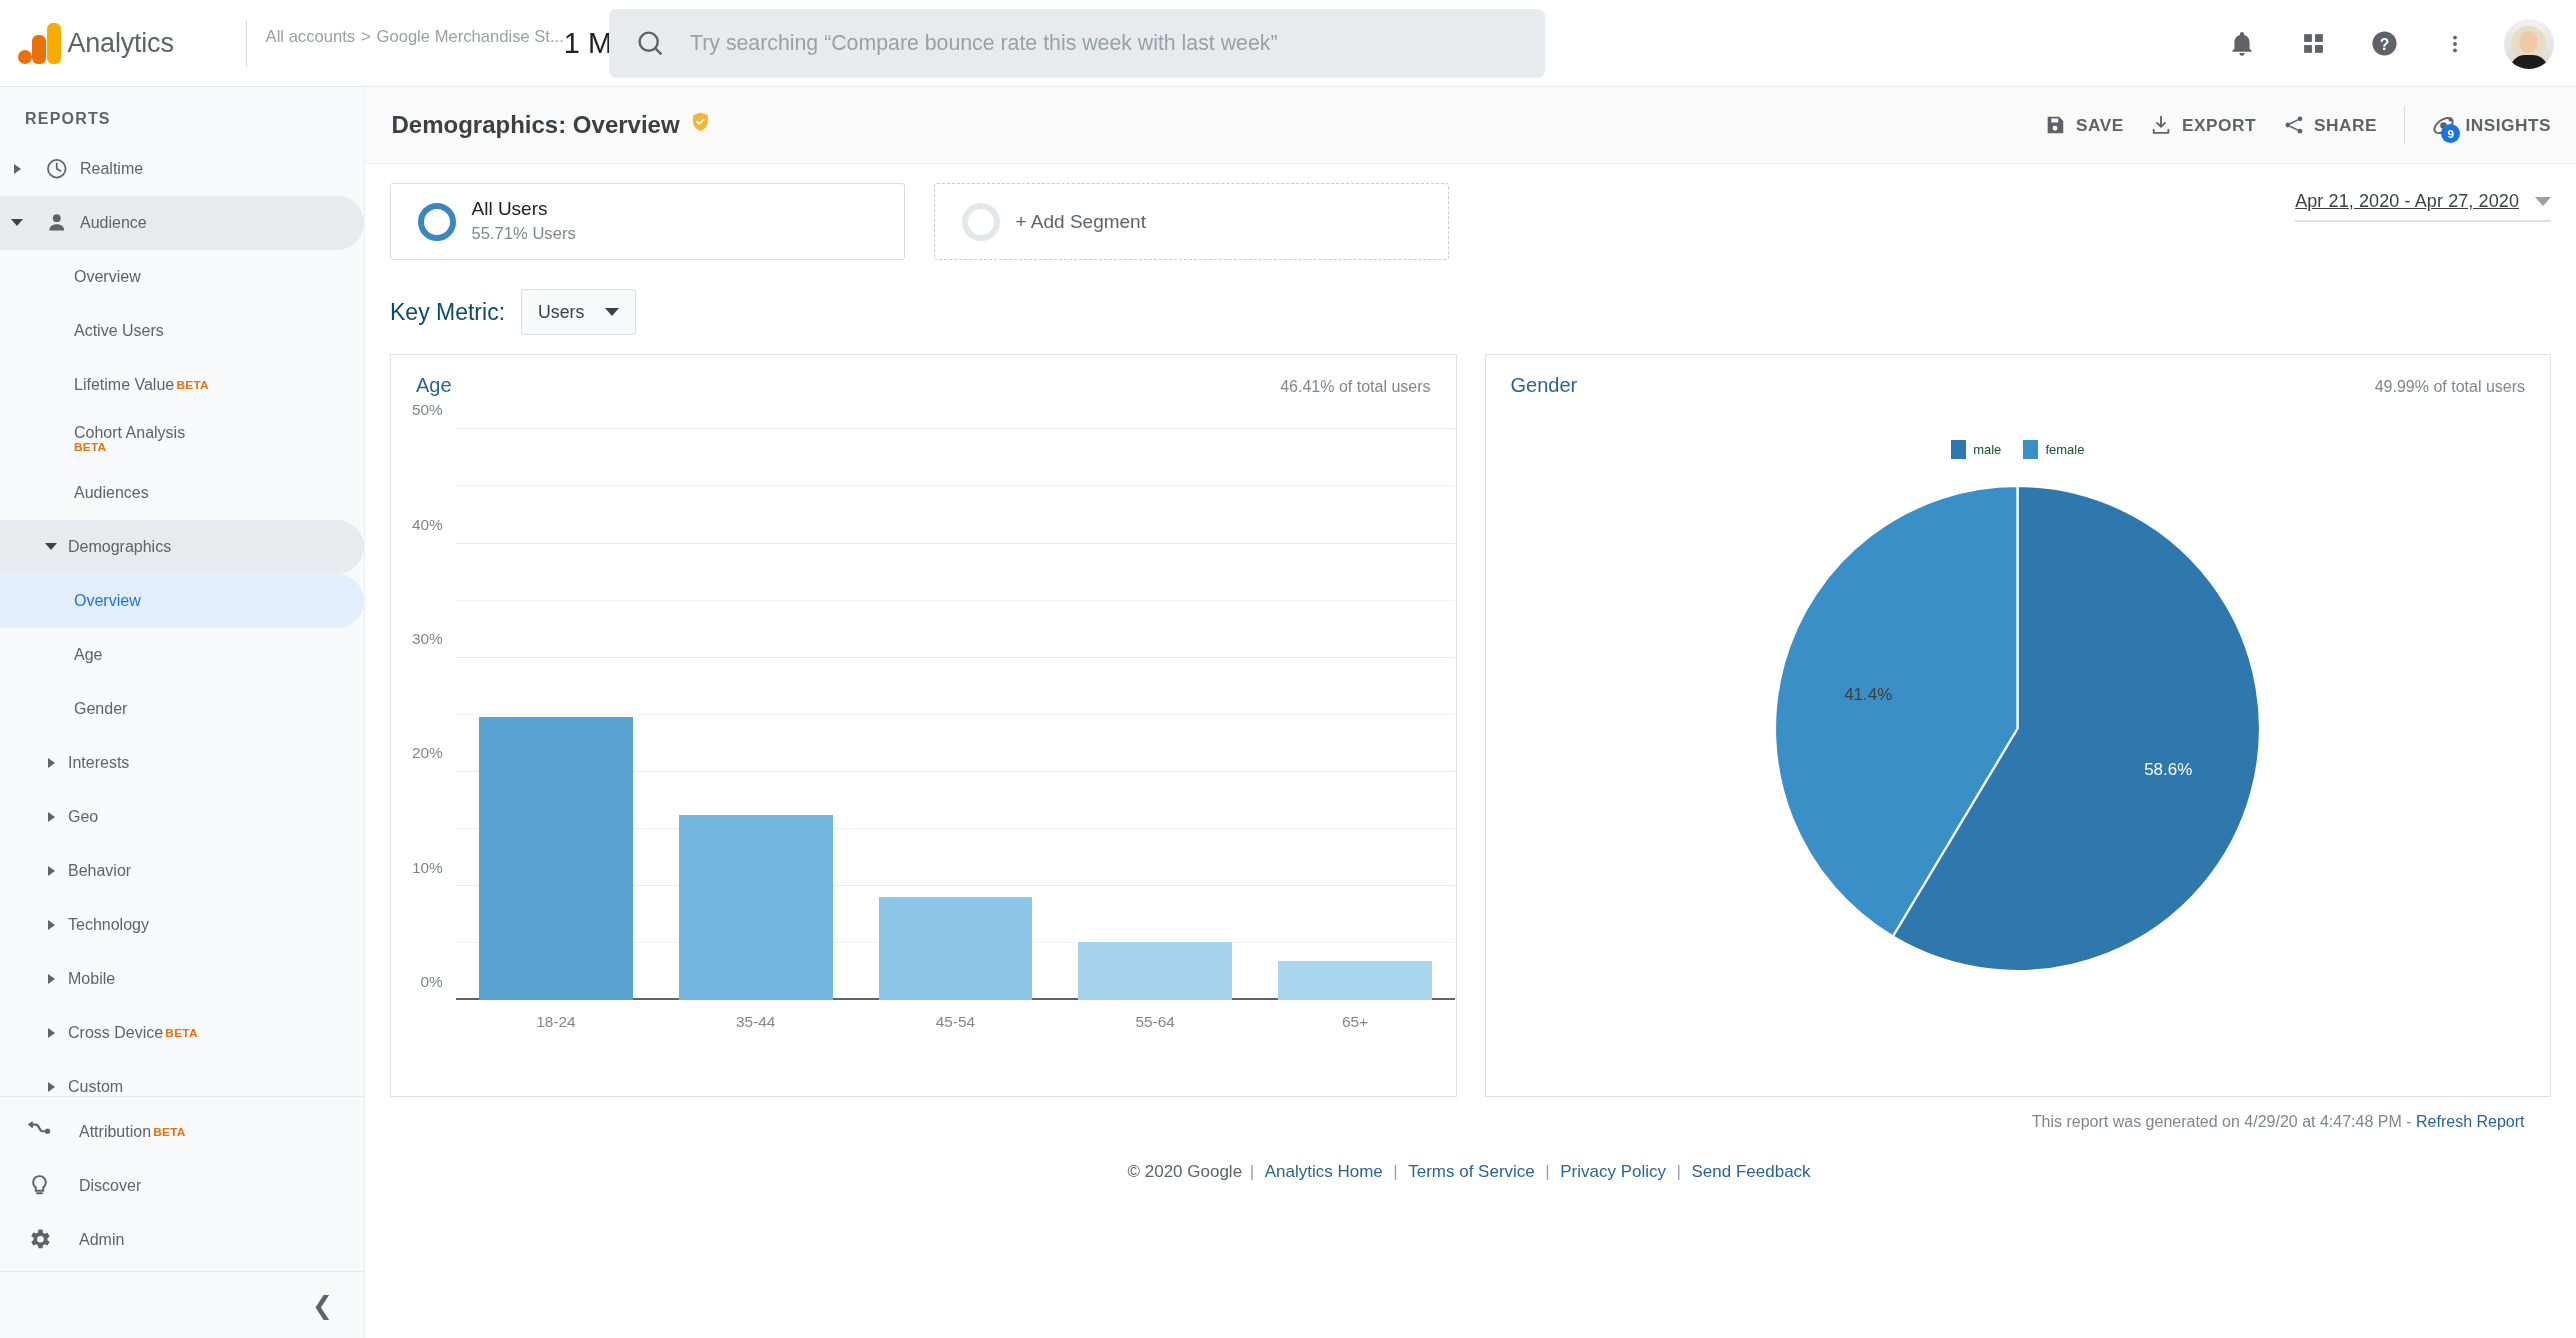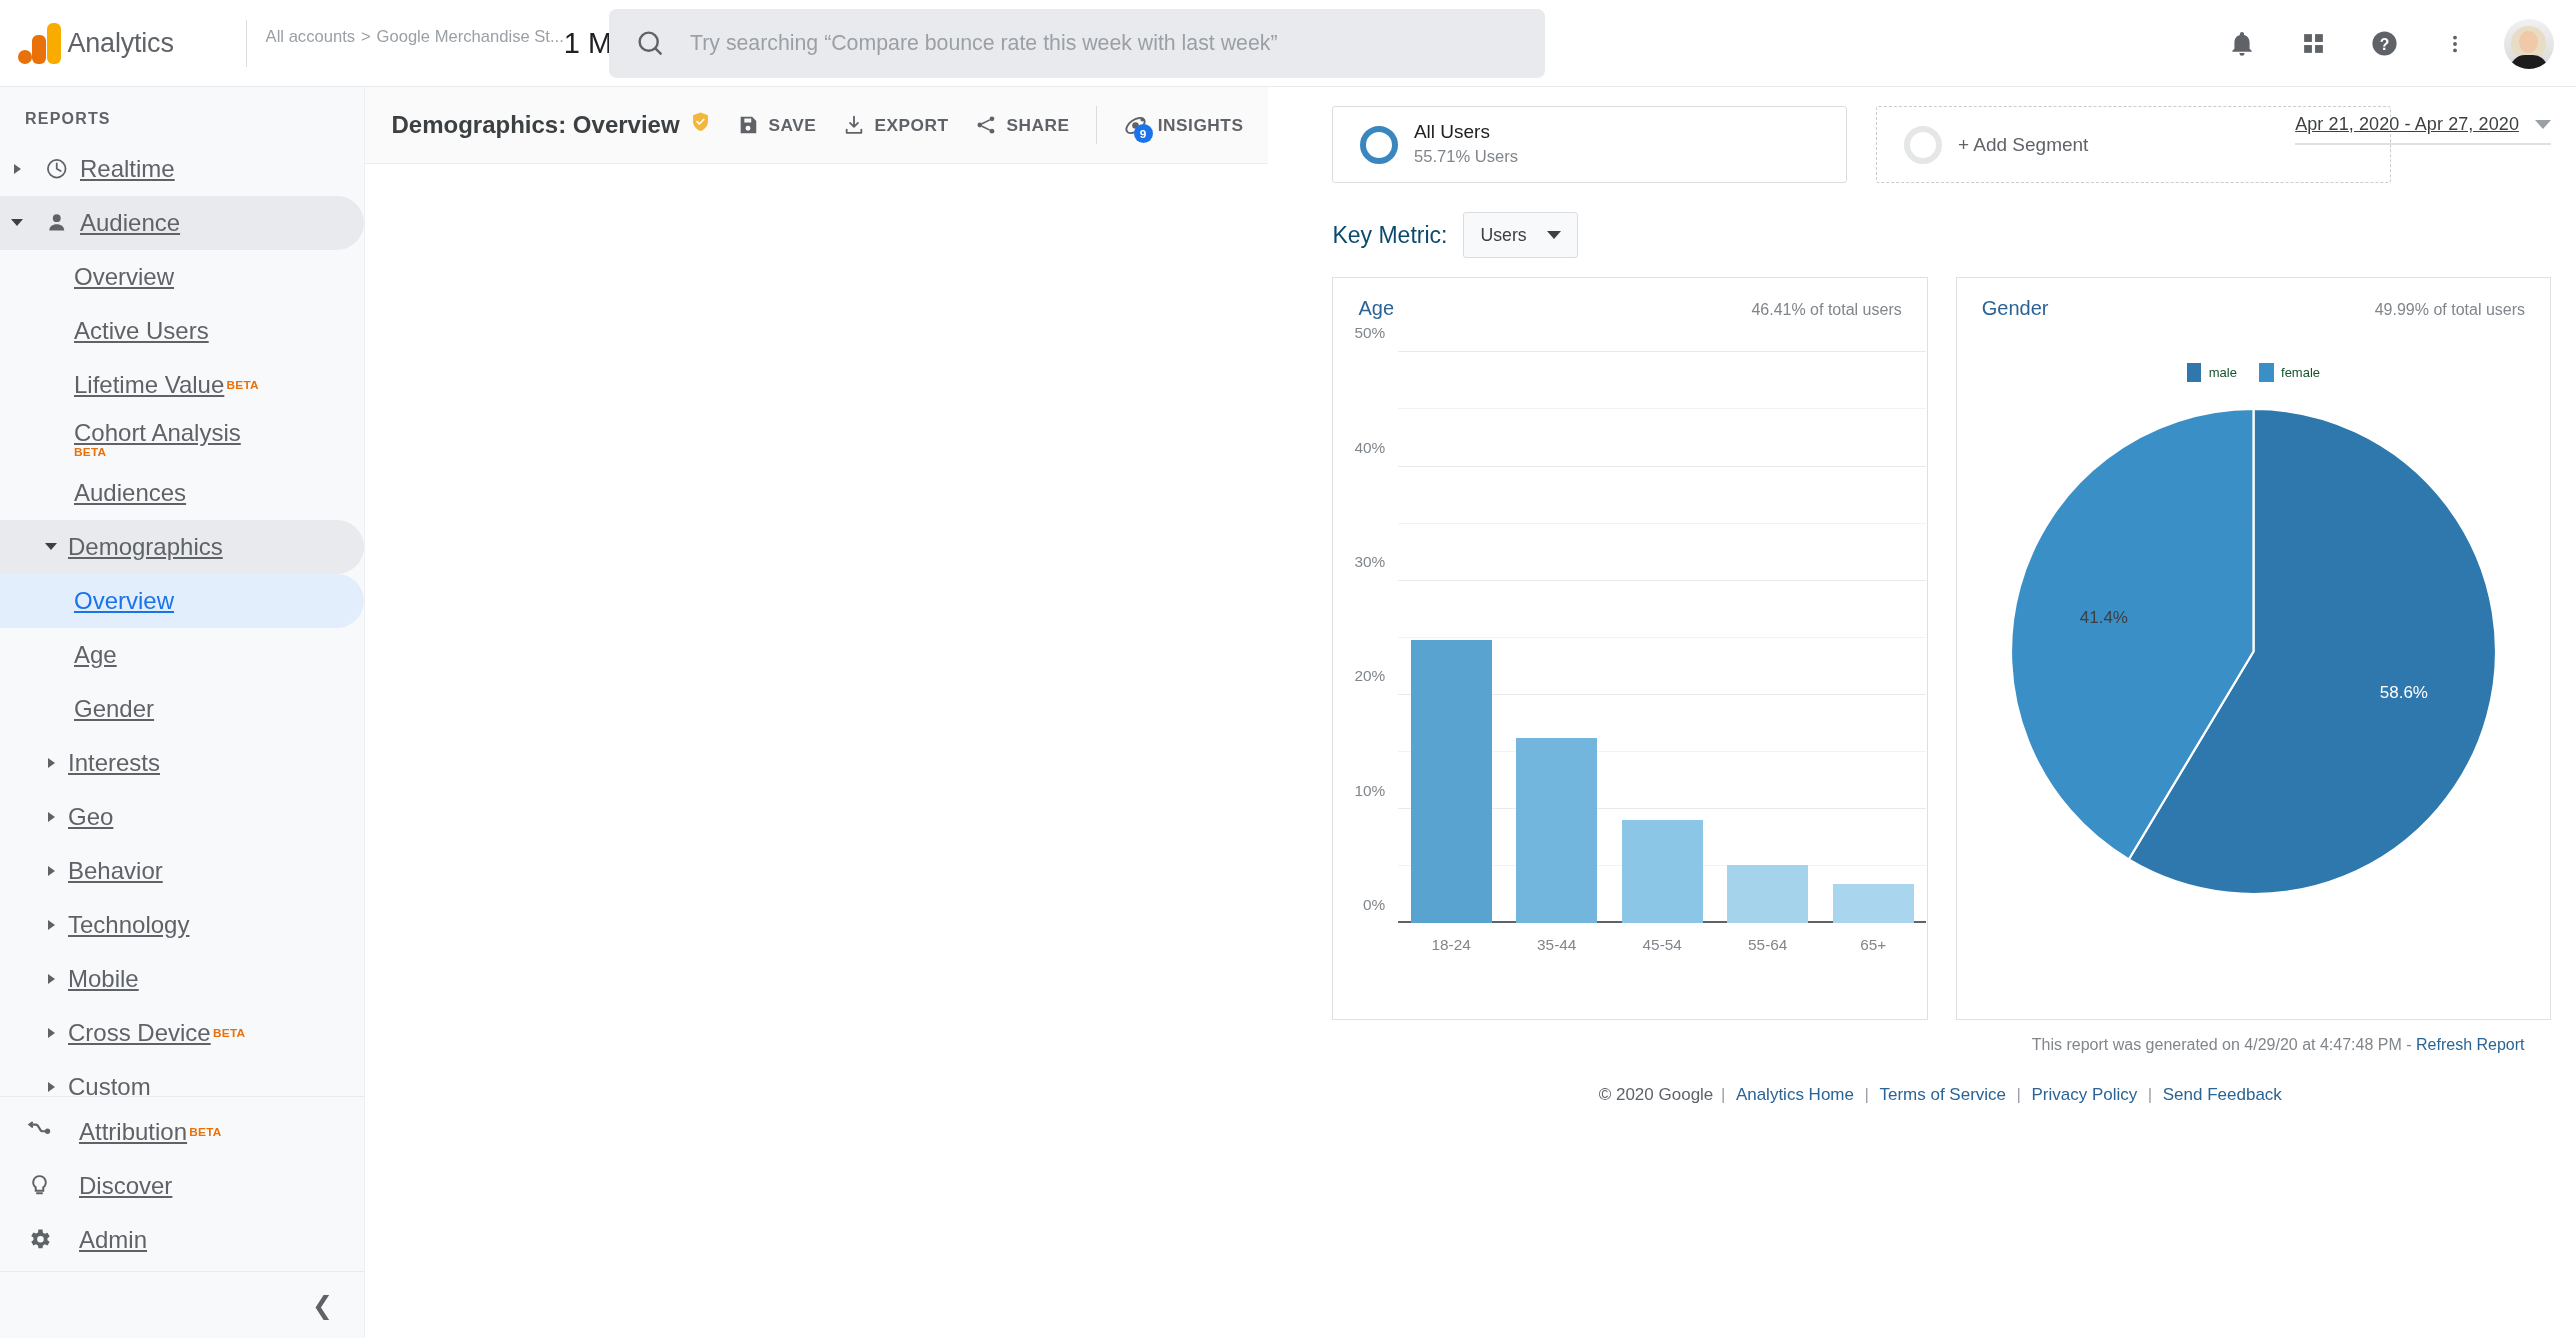--- a/index.html
+++ b/index.html
@@ -67,34 +67,34 @@
   .nav-row {
     height:54px; display:flex; align-items:center; cursor:pointer;
     border-radius:0 29px 29px 0; padding-right:14.7px; position:relative;
   }
   .nav-row.active-grey { background:#e8eaed; }
   .nav-row.active-blue { background:#e3eefd; }
   .nav-row .arrow { width:34px; display:flex; justify-content:center; align-items:center; flex:none; }
   .tri-r { width:0;height:0;border-top:5.9px solid transparent;border-bottom:5.9px solid transparent;border-left:7.4px solid #5f6368; }
   .tri-d { width:0;height:0;border-left:6.6px solid transparent;border-right:6.6px solid transparent;border-top:7.4px solid #3c4043; }
   .nav-row .nicon { width:46px; display:flex; justify-content:center; align-items:center; flex:none; }
-  .nav-row .ntext { font-size:24px; color:#5f6368; white-space:nowrap;text-decoration:underline; }
+  .nav-row .ntext { font-size:16px; color:#5f6368; white-space:nowrap; }
   .nav-row.active-blue .ntext { color:#1a73e8; }
   .beta { color:#e8710a; font-size:11.8px; font-weight:bold; vertical-align:super; margin-left:2.2px; letter-spacing:0.3px; }
   .beta.below { vertical-align:baseline; display:block; margin-left:0; line-height:11.8px; }
   .sub-l1 { padding-left:74px; }
   .sub-l2 { padding-left:34px; }
   .sub-l3 { padding-left:74px; }
 
   .side-bottom { border-top:0.7px solid #e8eaed; padding:7.4px 0 4.4px 0; }
   .side-foot { border-top:0.7px solid #e8eaed; height:68px; display:flex; align-items:center; justify-content:flex-end; padding-right:31px; }
   .chev-l { font-size:25px; color:#5f6368; cursor:pointer; line-height:1; }
 
   
-  .main { flex:1; min-width:0; background:#fff; display:flex; overflow:hidden;gap:39px; }
+  .main { flex:1; min-width:0; background:#fff; display:flex; flex-direction:column; overflow:hidden; }
   .page-head {
     height:77px; min-height:77px; display:flex; align-items:center; justify-content:space-between;
     padding:0 25px 0 26.5px; border-bottom:0.7px solid #eceff1; background:#fafafa;
   }
   .page-title { font-size:24px; font-weight:bold; color:#3c4043; display:flex; align-items:center; }
   .shield { margin-left:11.8px; }
   .head-actions { display:flex; align-items:center; }
   .act { display:flex; align-items:center; margin-left:26.5px; cursor:pointer; }
   .act .lbl { font-size:17.3px; letter-spacing:0.5px; color:#5f6368; margin-left:9.6px; font-weight:bold; }
   .act-sep { width:0.7px; height:38px; background:#dadce0; margin-left:26.5px; }

